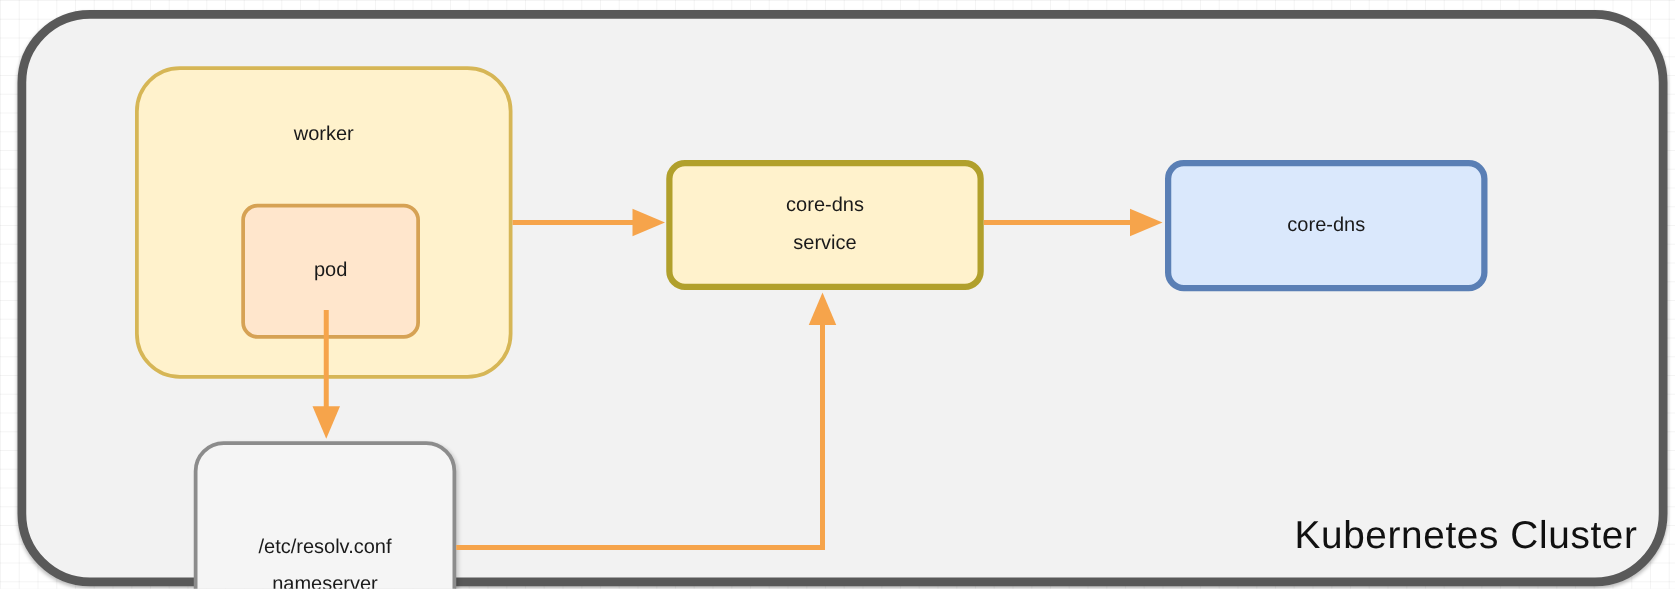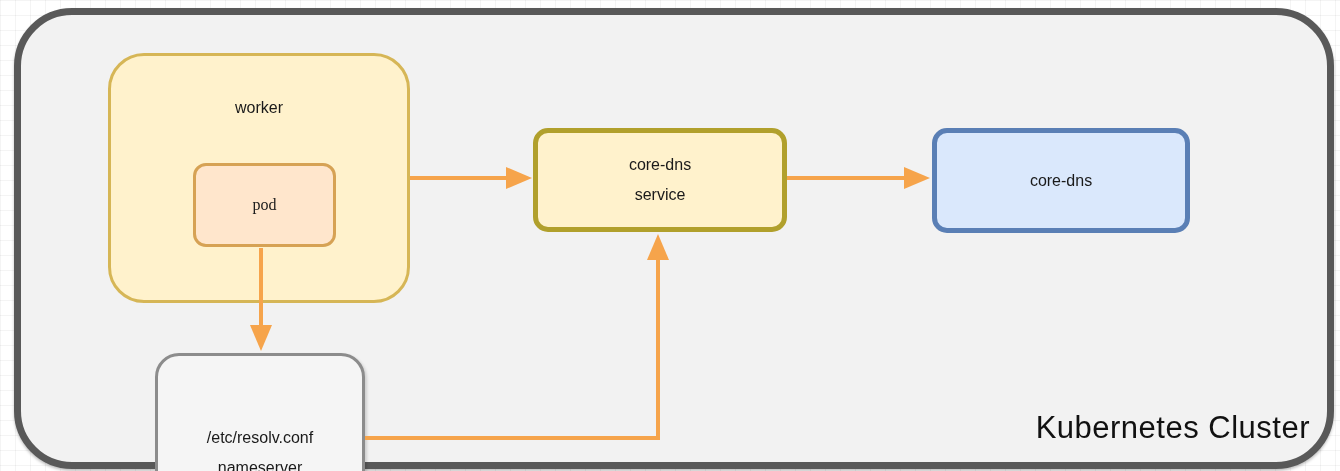--- a/index.html
+++ b/index.html
@@ -65,28 +65,27 @@
     position: absolute;
     left: 0;
     top: 37px;
     width: 100%;
     text-align: center;
   }
   .node-pod {
     left: 82px;
     top: 107px;
     width: 143px;
-    height: 84px;
+    height: 108px;
     background: var(--pod-fill);
     border: 3px solid var(--pod-border);
     border-radius: 13px;
     display: flex;
     align-items: center;
     justify-content: center;
-    font-family: Liberation Serif, serif;
   }
   .node-service {
     left: 533px;
     top: 128px;
     width: 254px;
     height: 104px;
     background: var(--service-fill);
     border: 5px solid var(--service-border);
     border-radius: 15px;
     display: flex;

